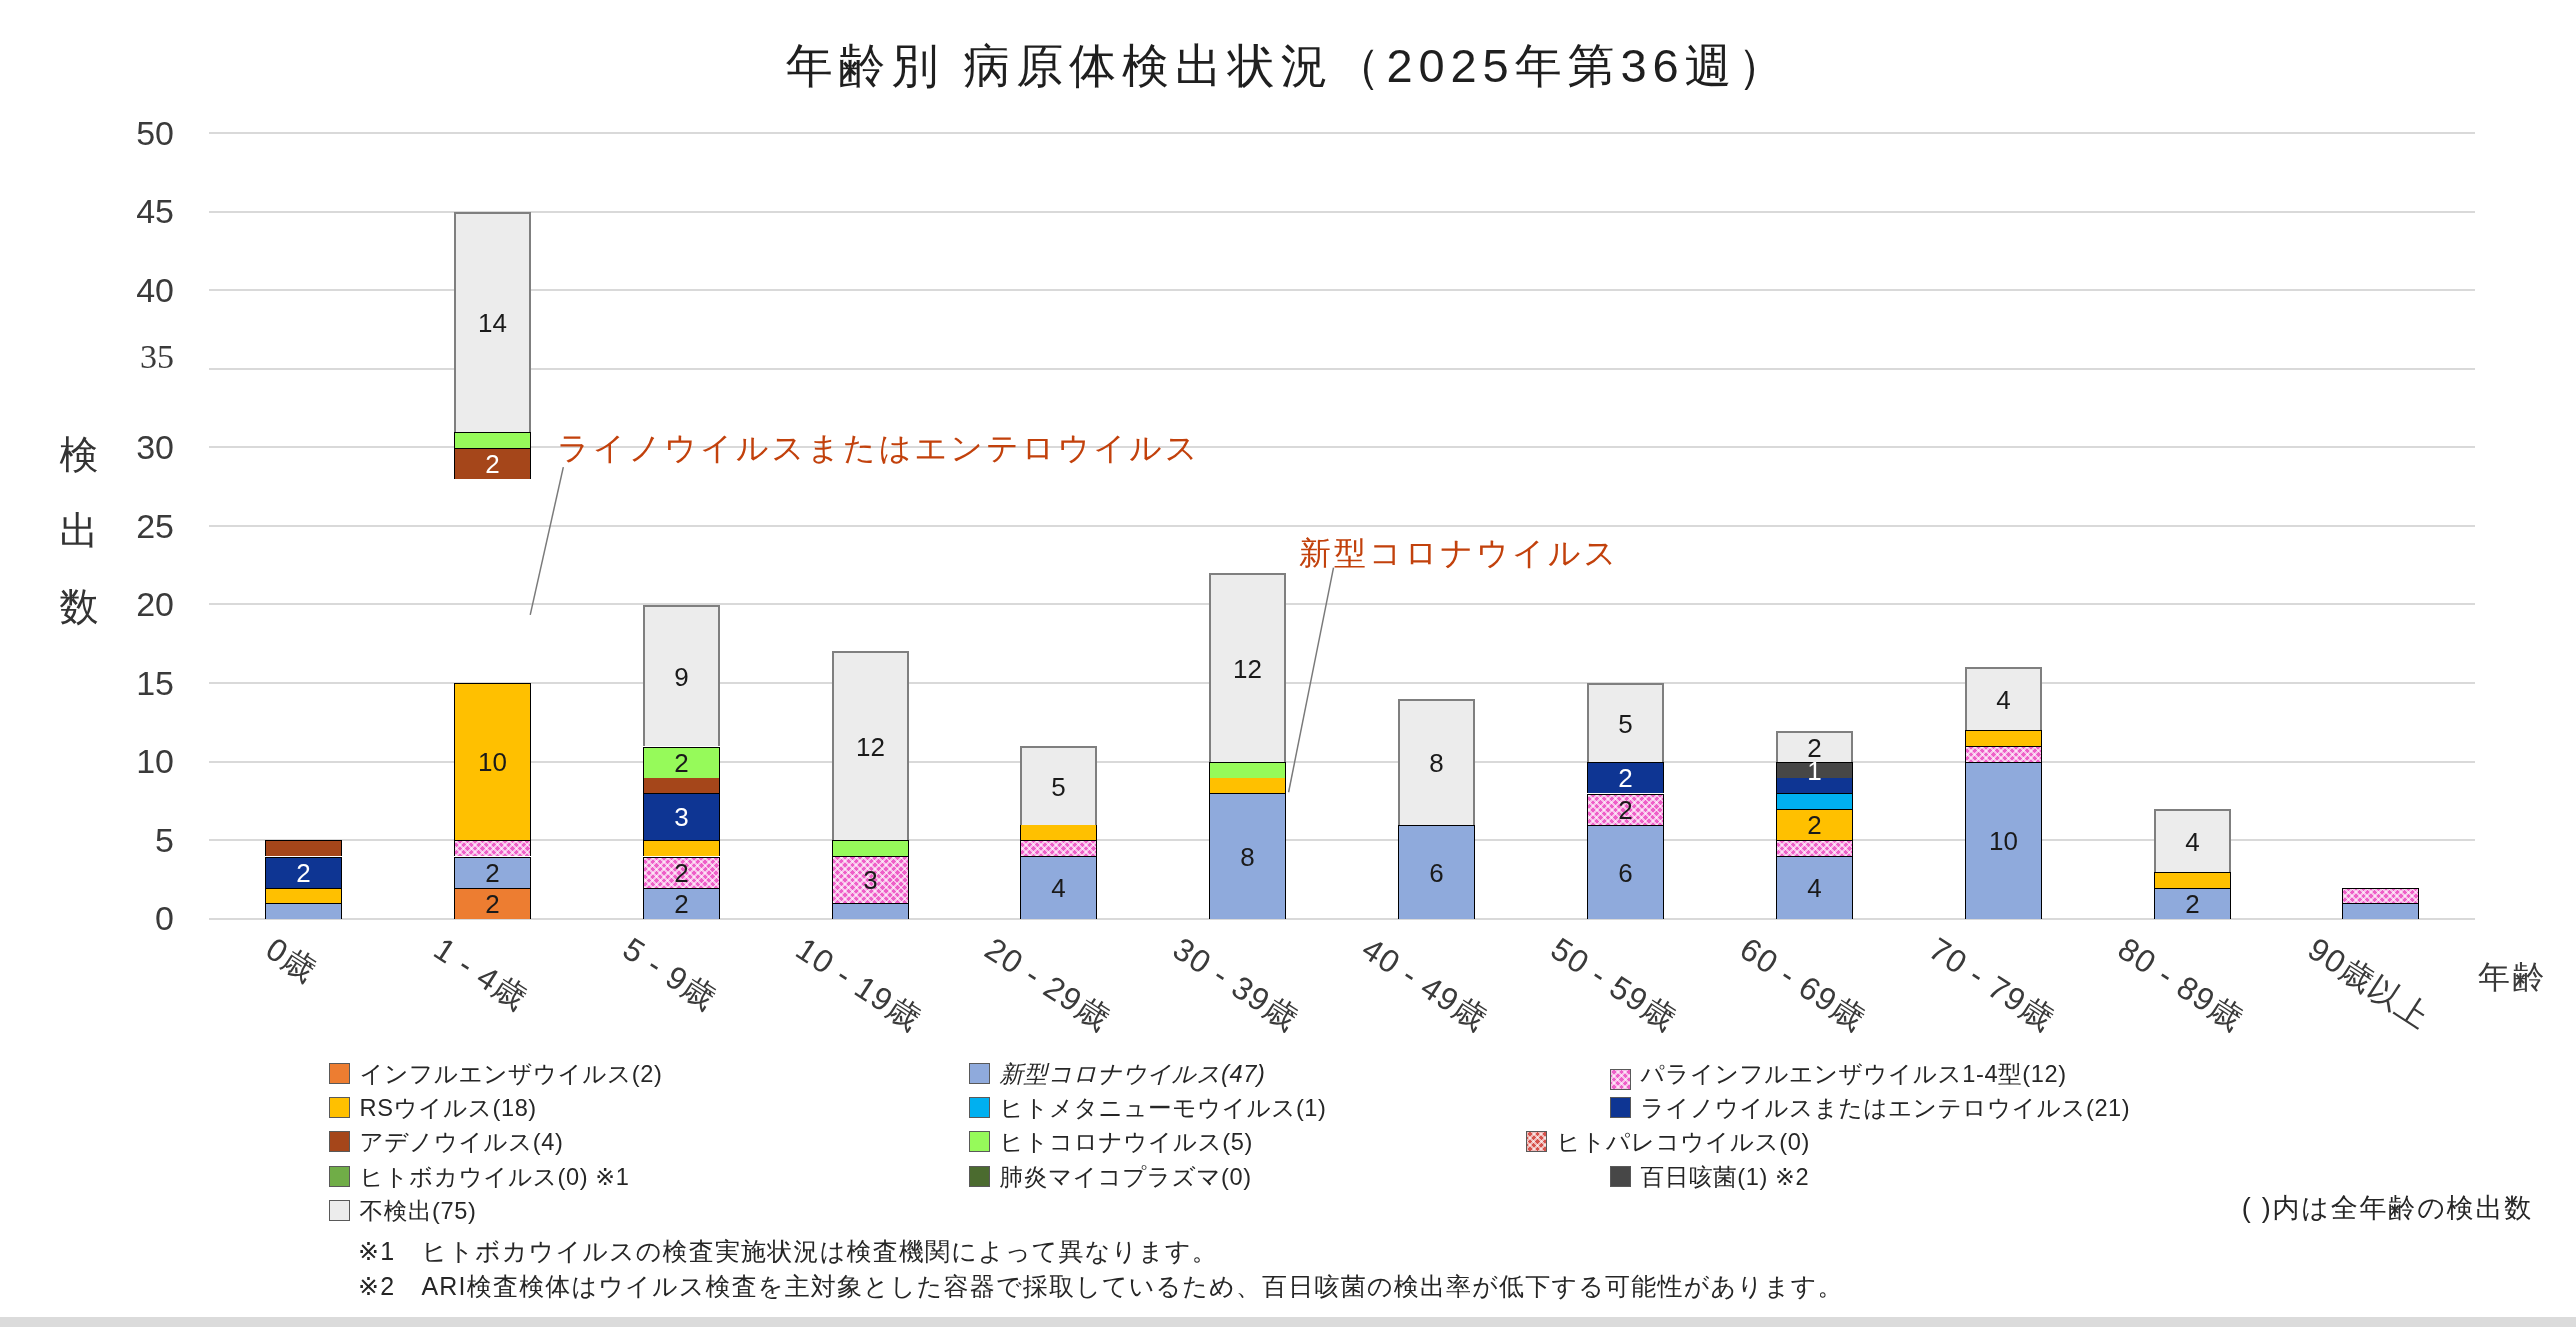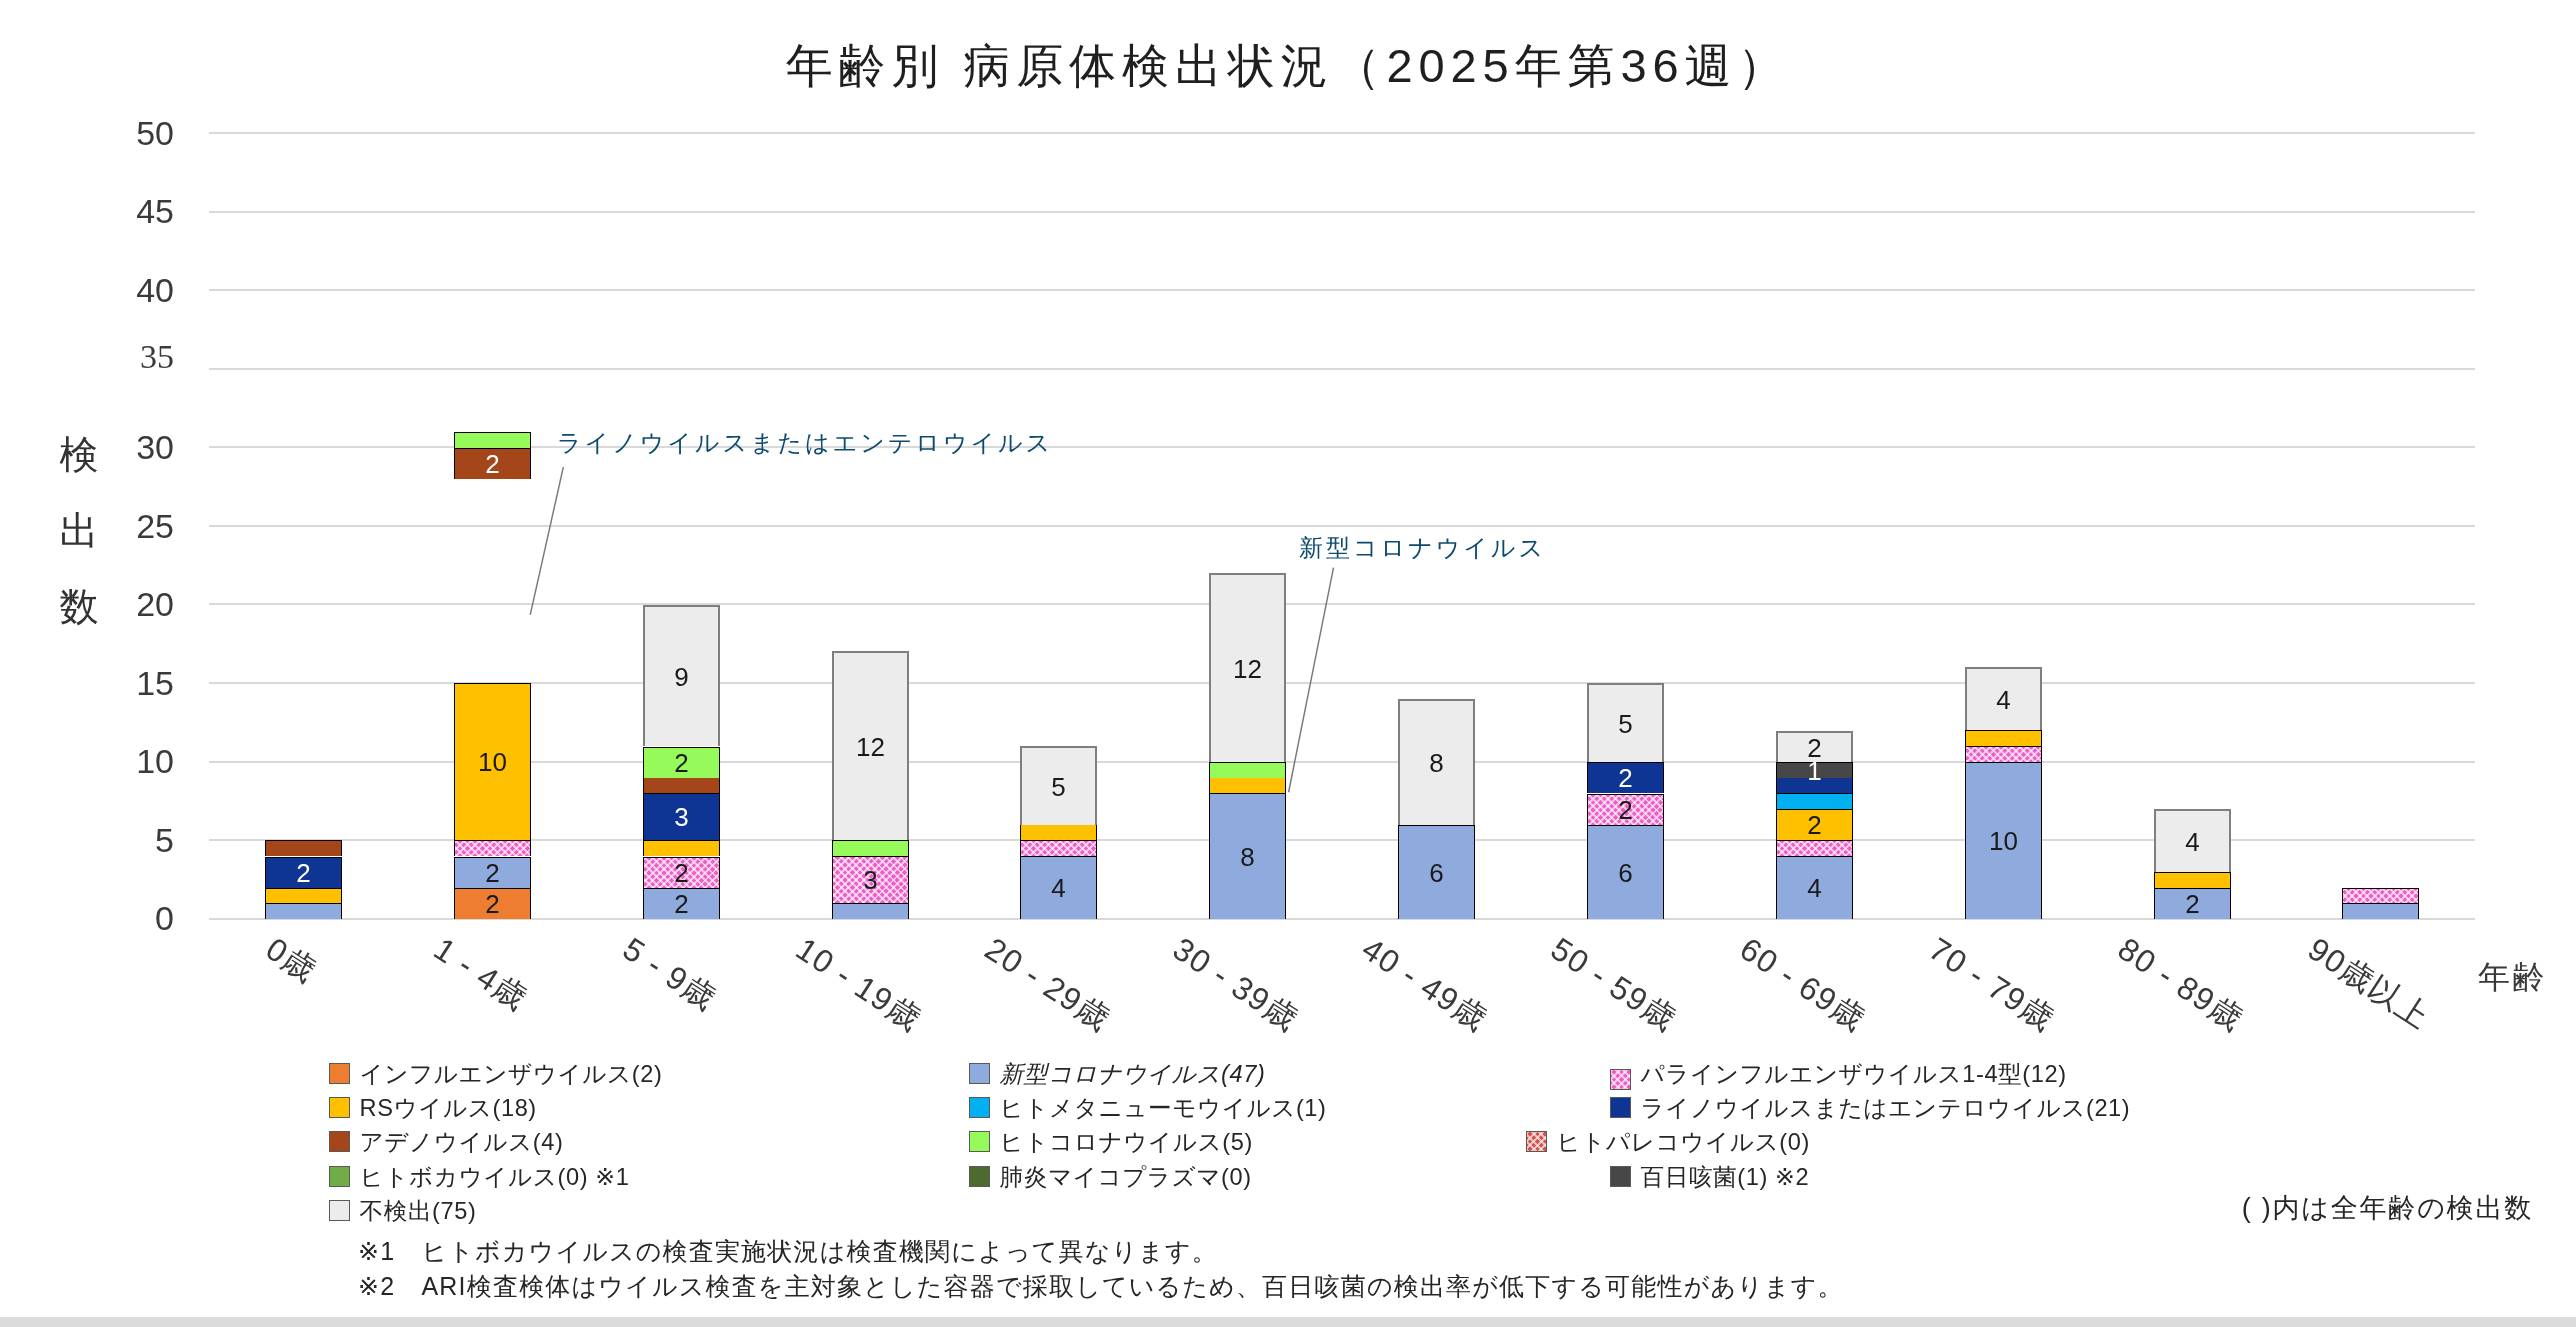--- a/index.html
+++ b/index.html
@@ -20,21 +20,21 @@
   .xlabel{position:absolute;font-size:32px;color:#3a3a3a;white-space:nowrap;
        transform-origin:left top;transform:rotate(33deg);letter-spacing:1.2px}
   .x-axis-title{position:absolute;left:2478px;top:956px;font-size:32px;color:#3a3a3a;letter-spacing:2.4px}
   .legend-row{position:absolute;display:flex;align-items:center;gap:9.5px;height:33px}
   .swatch{width:21px;height:21px;border:1.2px solid #595959;box-sizing:border-box;flex:none}
   .legend-label{font-size:23.6px;color:#262626;letter-spacing:0.6px;white-space:nowrap}
   .legend-note{position:absolute;right:43px;top:1190px;font-size:27px;color:#262626;letter-spacing:1.8px}
   .footnote{position:absolute;left:358px;font-size:25px;color:#262626;letter-spacing:1.2px;white-space:nowrap}
   .footnote-1{top:1235px}
   .footnote-2{top:1270px}
-  .anno{position:absolute;font-size:24px;color:#0c4a6e;letter-spacing:3px;white-space:nowrap}
+  .anno{position:absolute;font-size:32px;color:#c2410c;letter-spacing:3px;white-space:nowrap}
   .anno-1{left:557px;top:427px}
   .anno-2{left:1299px;top:532px}
   .lines{position:absolute;left:0;top:0;width:2576px;height:1328px;pointer-events:none}
   .bottom-strip{position:absolute;left:0;right:0;bottom:0;height:10.6px;background:#DBDBDB}
   .pat-pink{background-color:#EE5FC8;
        background-image:repeating-linear-gradient(45deg,rgba(255,255,255,.6) 0 1.8px,rgba(255,255,255,0) 1.8px 5.3px),
                         repeating-linear-gradient(135deg,rgba(255,255,255,.6) 0 1.8px,rgba(255,255,255,0) 1.8px 5.3px)}
   .pat-red{background-color:#D6524B;
        background-image:repeating-linear-gradient(45deg,rgba(255,255,255,.6) 0 1.8px,rgba(255,255,255,0) 1.8px 5.3px),
                         repeating-linear-gradient(135deg,rgba(255,255,255,.6) 0 1.8px,rgba(255,255,255,0) 1.8px 5.3px)}
@@ -86,20 +86,23 @@
       <span class="seg-label" style="color: rgb(26, 26, 26);">2</span>
     </div>
     <div class="seg pat-pink" style="left: 245px; width: 77px; bottom: 63px; height: 15.7px;"></div>
     <div class="seg" style="left: 245px; width: 77px; bottom: 79px; height: 157px; background: rgb(255, 192, 0);">
       <span class="seg-label" style="color: rgb(26, 26, 26);">10</span>
     </div>
     <div class="seg" style="left: 245px; width: 77px; bottom: 440px; height: 31px; background: rgb(165, 70, 26);">
       <span class="seg-label" style="color: rgb(255, 255, 255);">2</span>
     </div>
     <div class="seg" style="left: 245px; width: 77px; bottom: 471px; height: 15.7px; background: rgb(150, 250, 90);"></div>
+    <div class="seg seg-none" style="left: 245px; width: 77px; bottom: 487px; height: 220px;">
+      <span class="seg-label" style="color: rgb(26, 26, 26);">14</span>
+    </div>
     <div class="seg" style="left: 434px; width: 77px; bottom: 0px; height: 31px; background: rgb(143, 170, 220);">
       <span class="seg-label" style="color: rgb(26, 26, 26);">2</span>
     </div>
     <div class="seg pat-pink" style="left: 434px; width: 77px; bottom: 31px; height: 31px;">
       <span class="seg-label" style="color: rgb(26, 26, 26);">2</span>
     </div>
     <div class="seg" style="left: 434px; width: 77px; bottom: 63px; height: 15.7px; background: rgb(255, 192, 0);"></div>
     <div class="seg" style="left: 434px; width: 77px; bottom: 79px; height: 47px; background: rgb(14, 53, 147);">
       <span class="seg-label" style="color: rgb(255, 255, 255);">3</span>
     </div>

